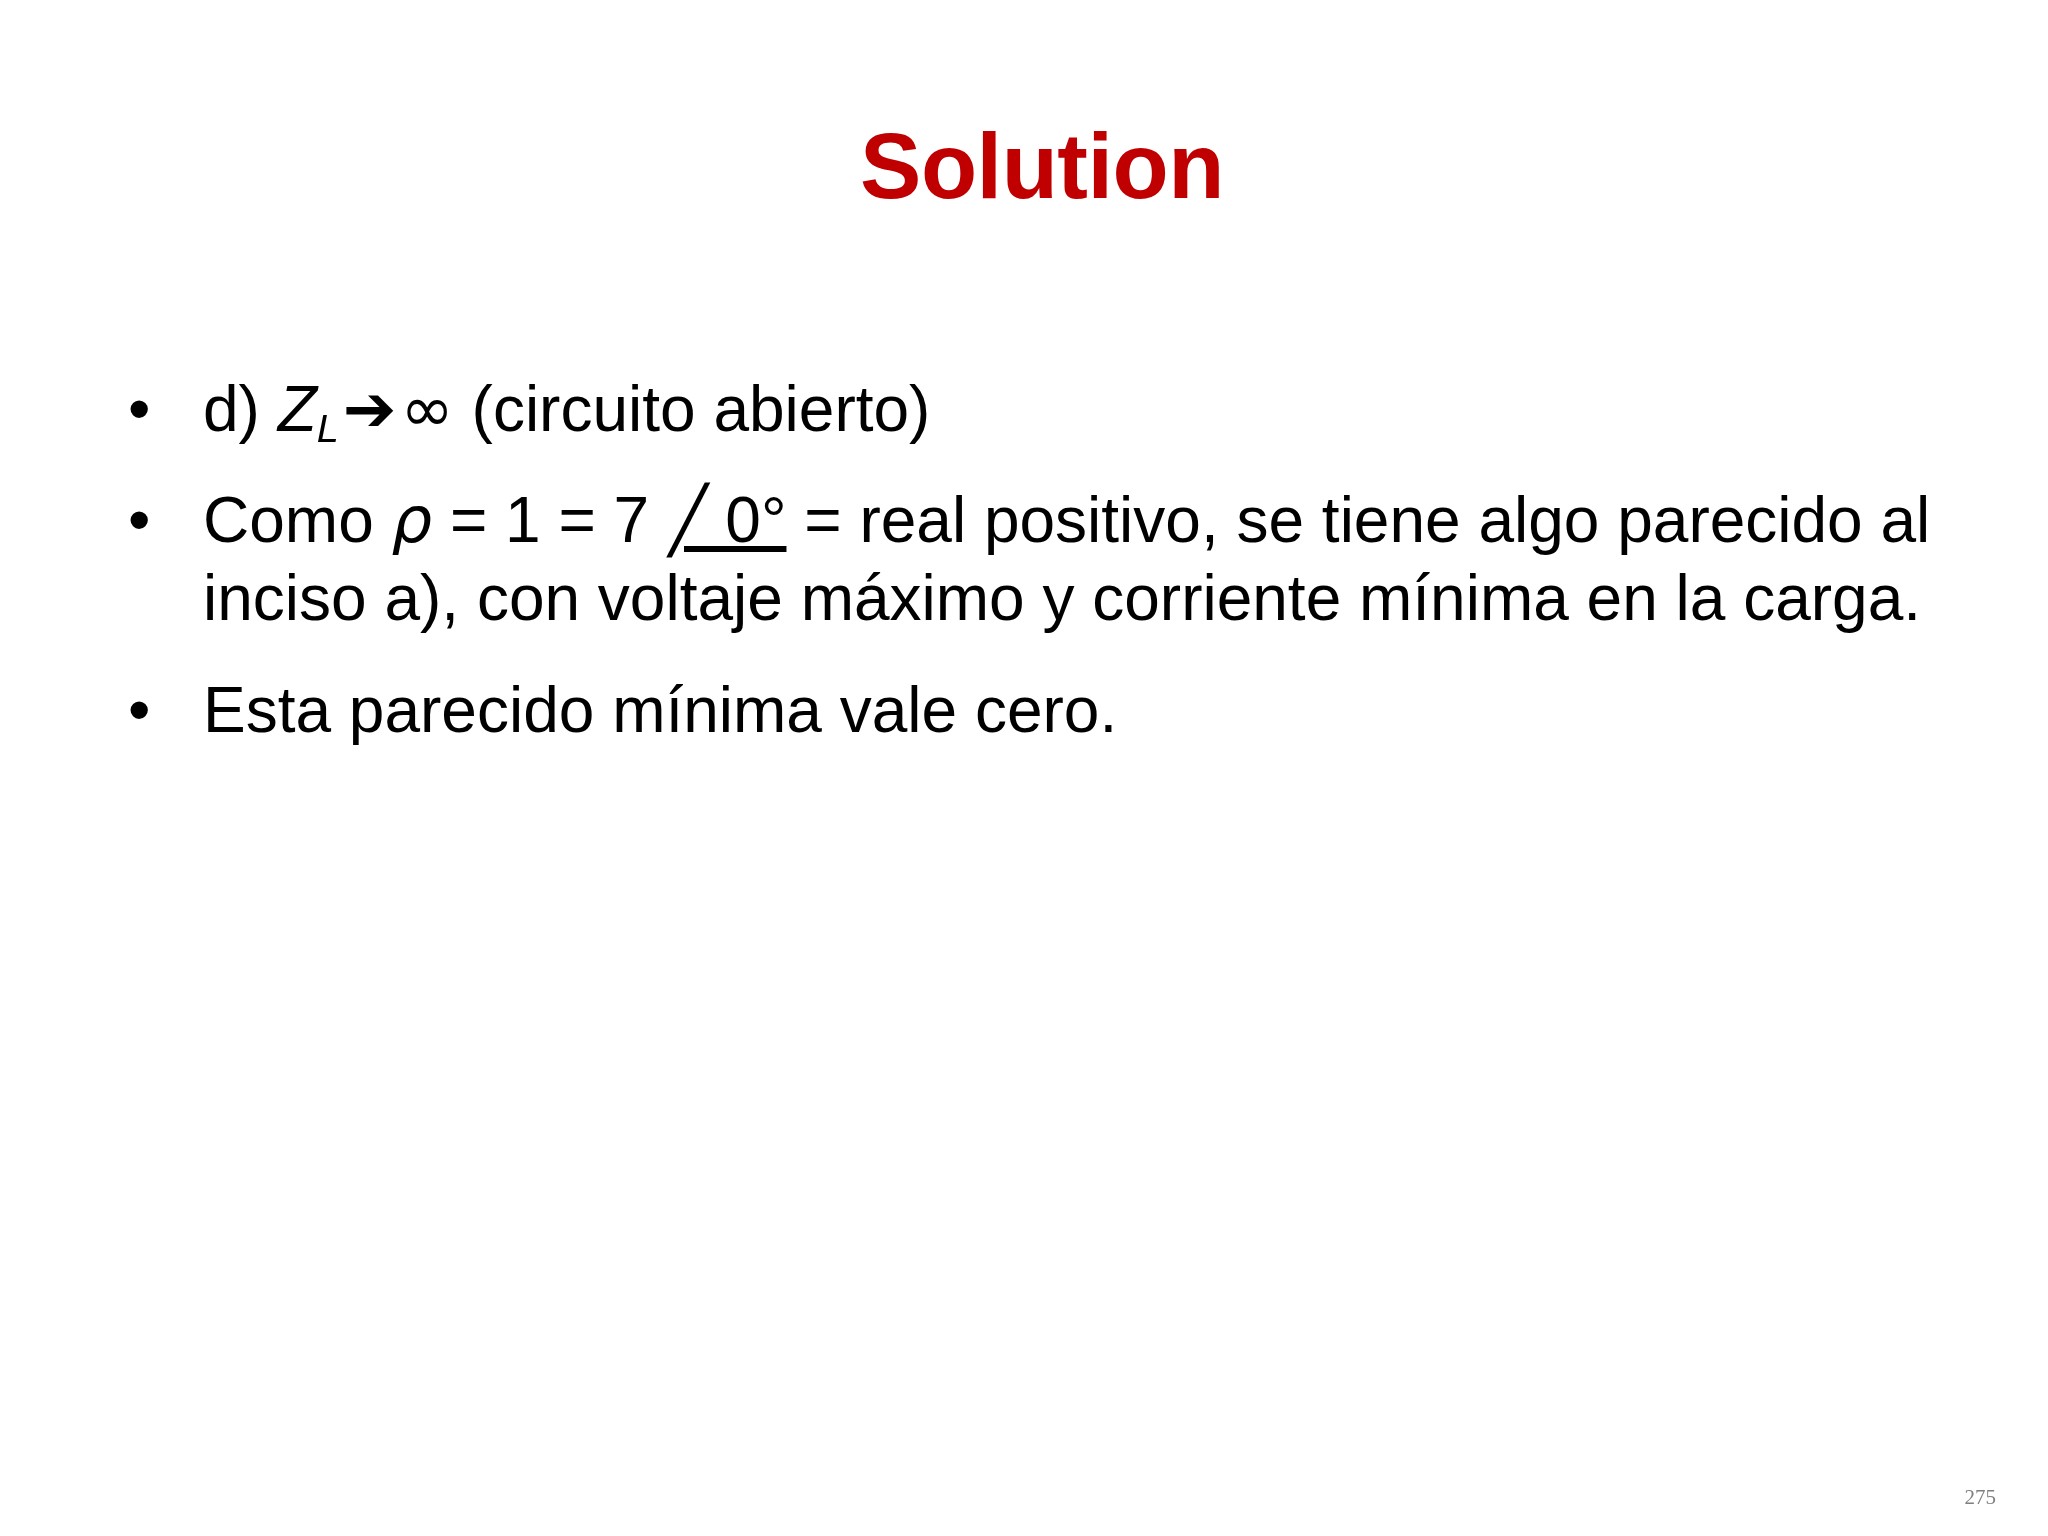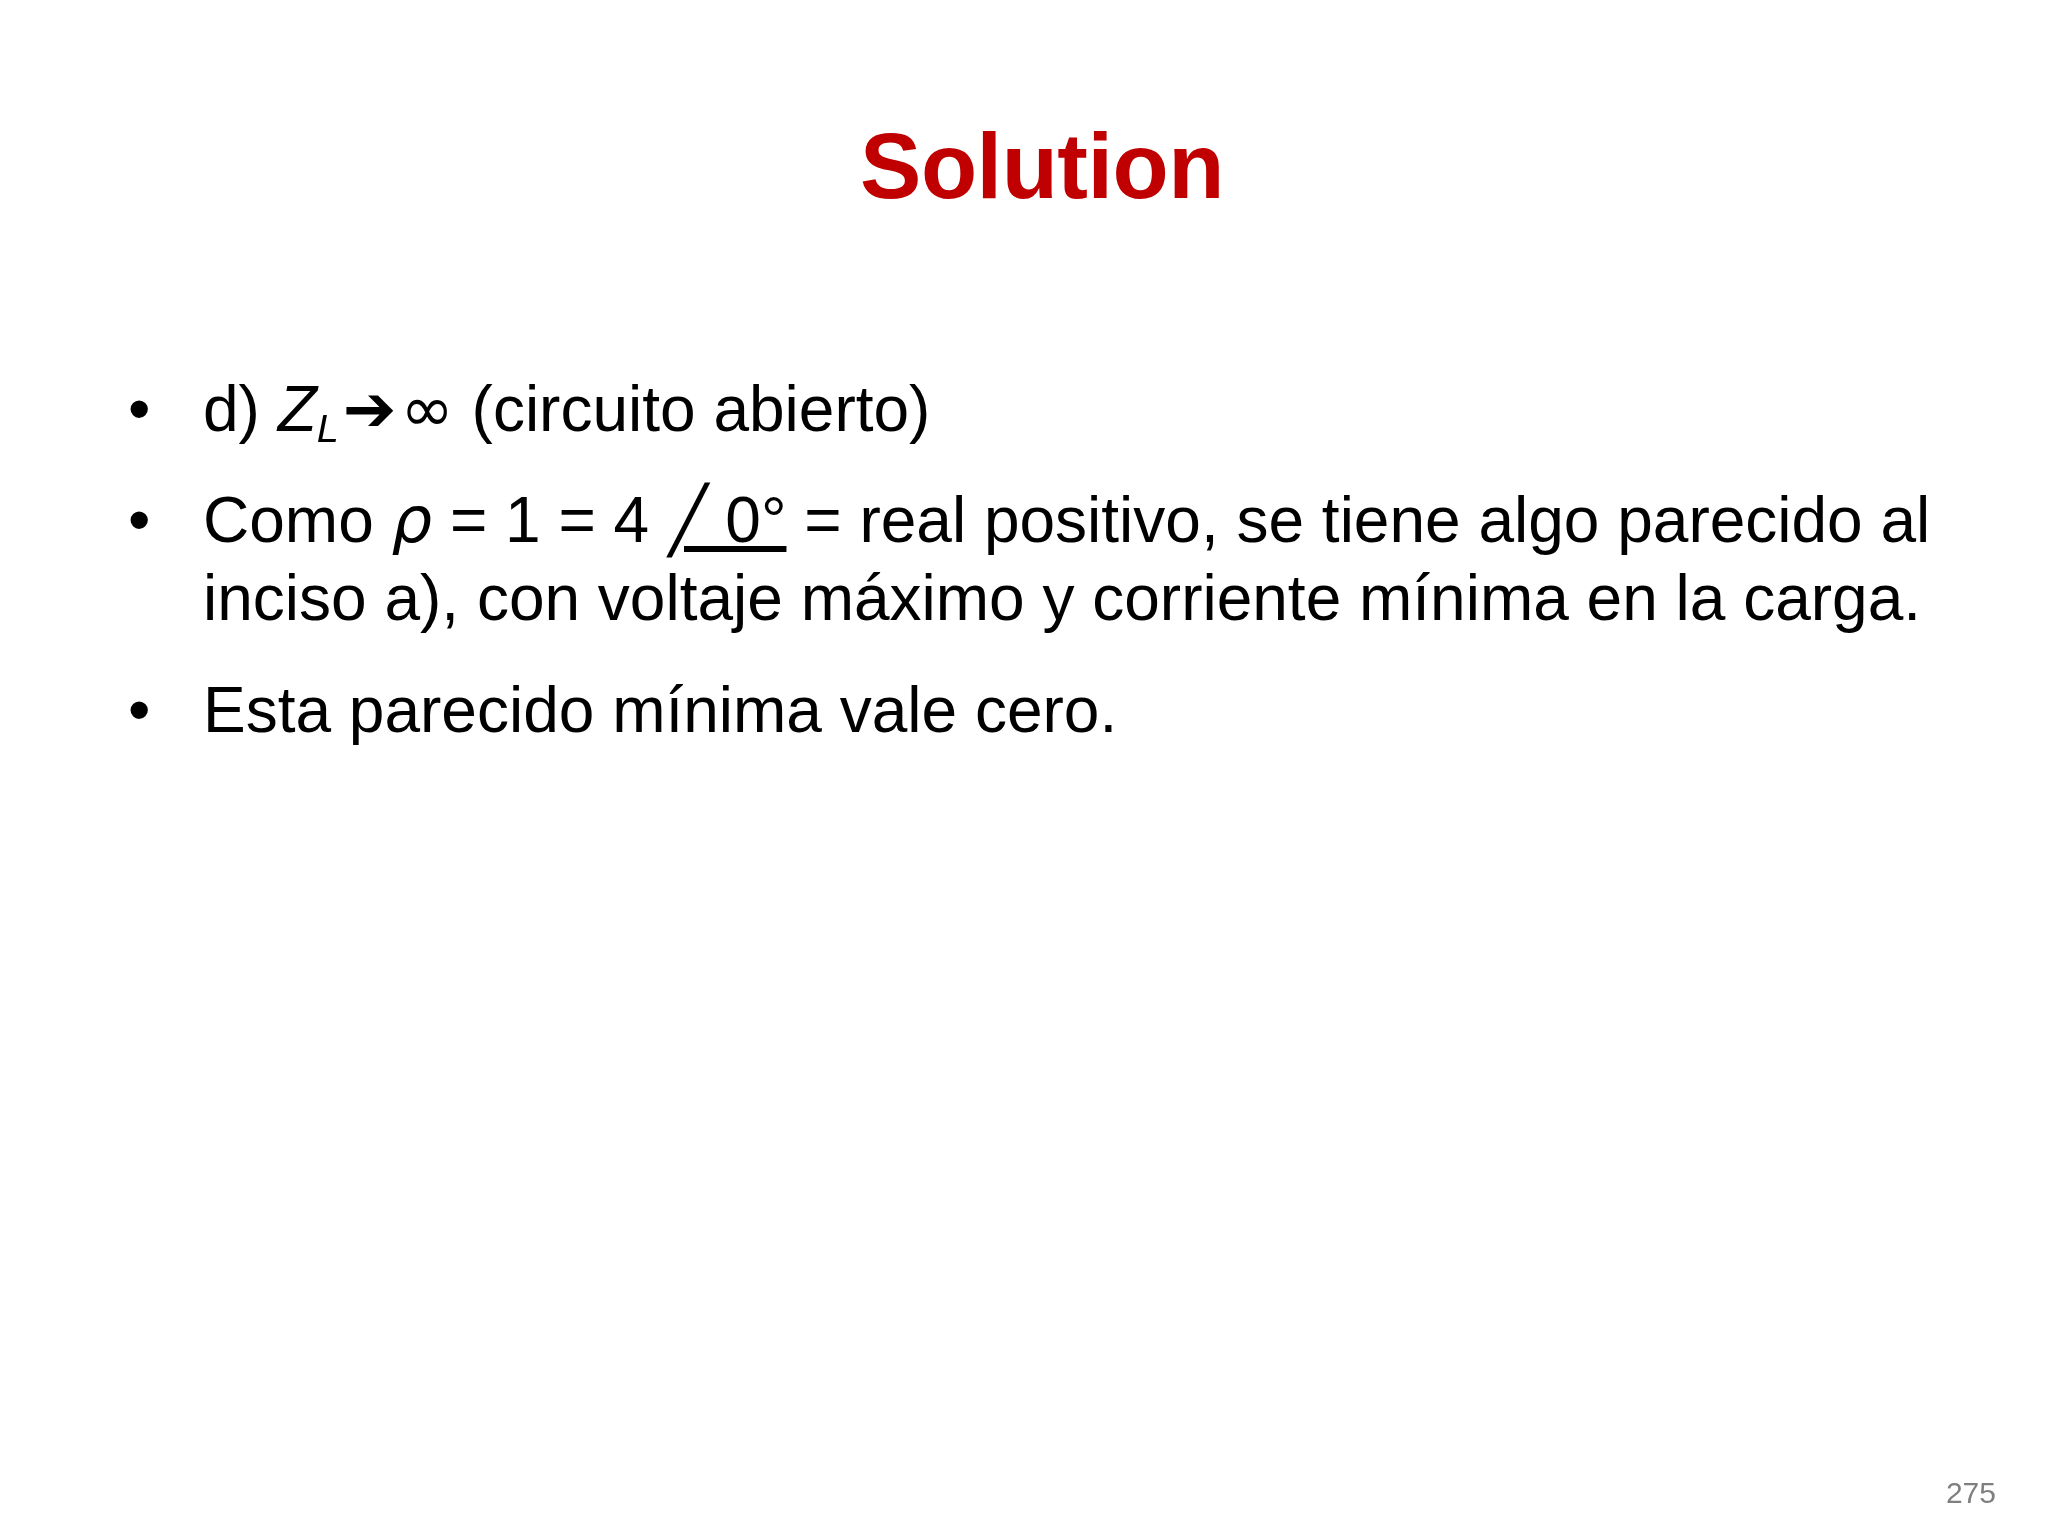--- a/index.html
+++ b/index.html
@@ -81,22 +81,23 @@
     padding-left: 2px;
   }
   .rho {
     font-style: italic;
     font-family: "DejaVu Sans", sans-serif;
   }
   .page-number {
     position: absolute;
     right: 52px;
     bottom: 26px;
-    font-size: 30px;
+    font-size: 21px;
     color: #7F7F7F;
+    font-family: Liberation Serif, serif;
   }
 </style>
 </head>
 <body>
 
 <div class="slide">
 
   <div class="slide-title">Solution</div>
 
   <div class="body-block">
@@ -104,21 +105,21 @@
     <div class="bullet-row">
       <span class="bullet-dot">•</span>
       <span class="bullet-text">
         <span>d) </span><span class="ital">Z</span><span class="sub">L</span><span class="arrow">➔</span><span class="inf">∞</span><span> (circuito abierto)</span>
       </span>
     </div>
 
     <div class="bullet-row">
       <span class="bullet-dot">•</span>
       <span class="bullet-text">
-        <span>Como </span><span class="rho">ρ</span><span> = 1 = 4 </span><span class="angle">╱ 0°</span><span> = real positivo, se tiene algo parecido al inciso a), con voltaje máximo y corriente mínima en la carga.</span>
+        <span>Como </span><span class="rho">ρ</span><span> = 1 = 7 </span><span class="angle">╱ 0°</span><span> = real positivo, se tiene algo parecido al inciso a), con voltaje máximo y corriente mínima en la carga.</span>
       </span>
     </div>
 
     <div class="bullet-row" style="margin-top: 34px;">
       <span class="bullet-dot">•</span>
       <span class="bullet-text">Esta parecido mínima vale cero.</span>
     </div>
 
   </div>
 

